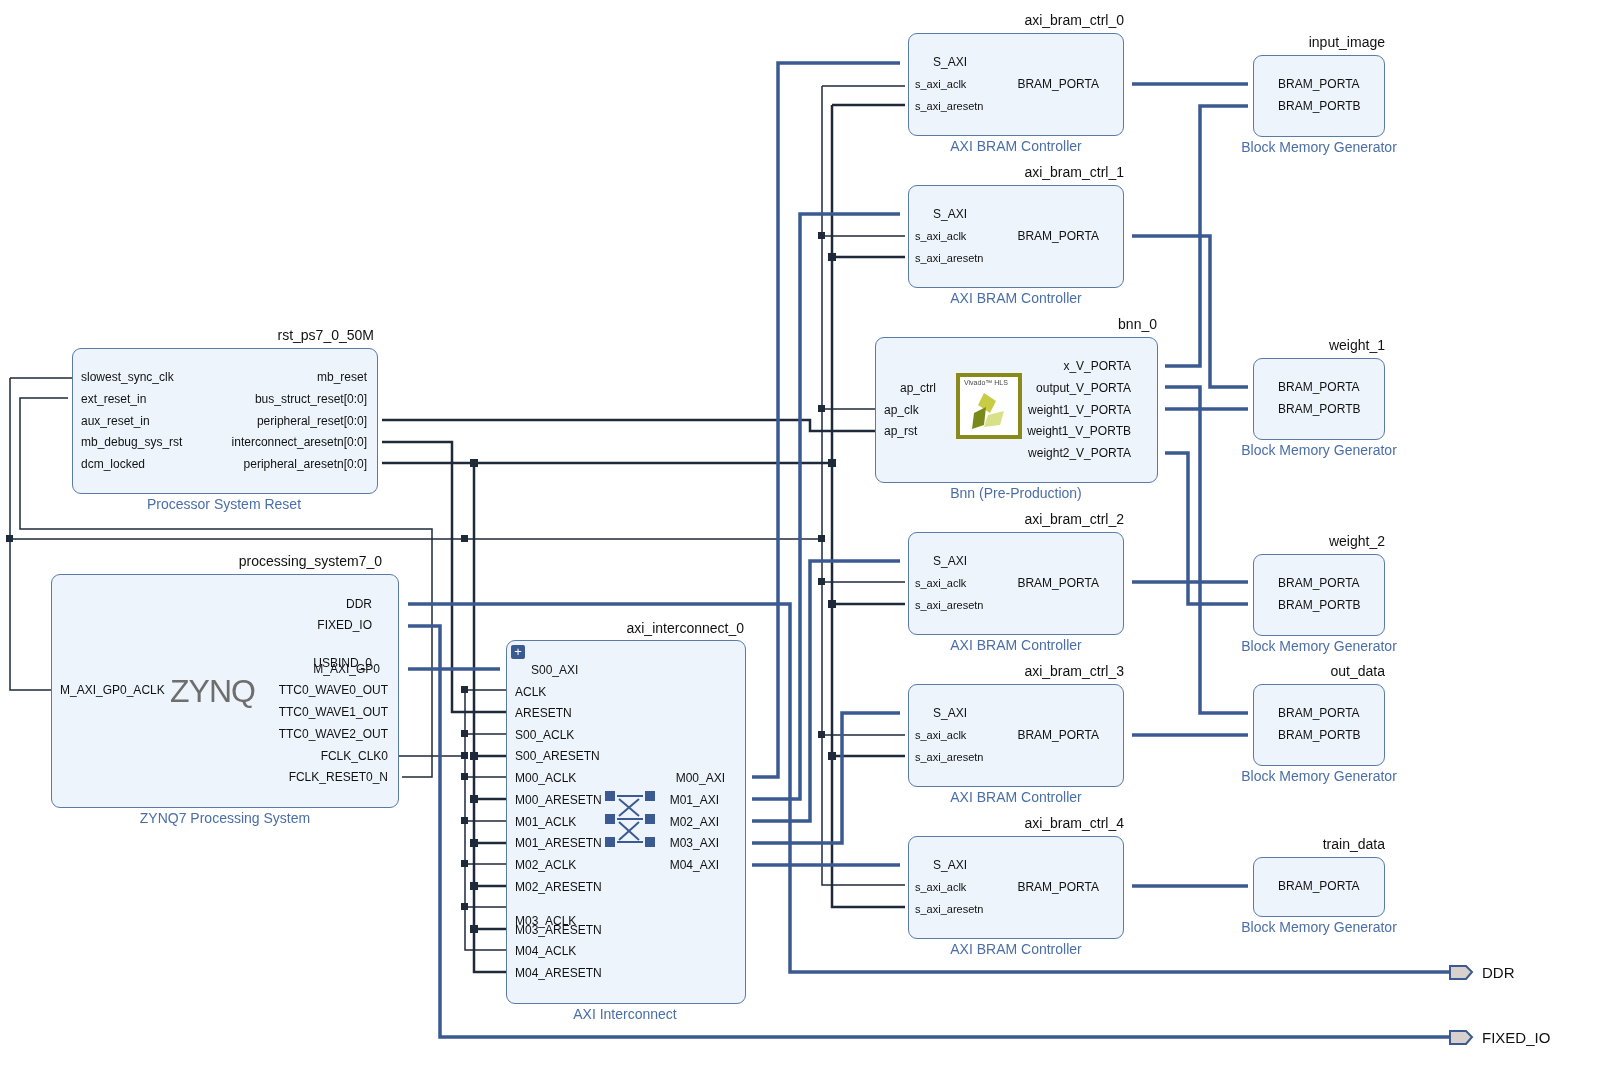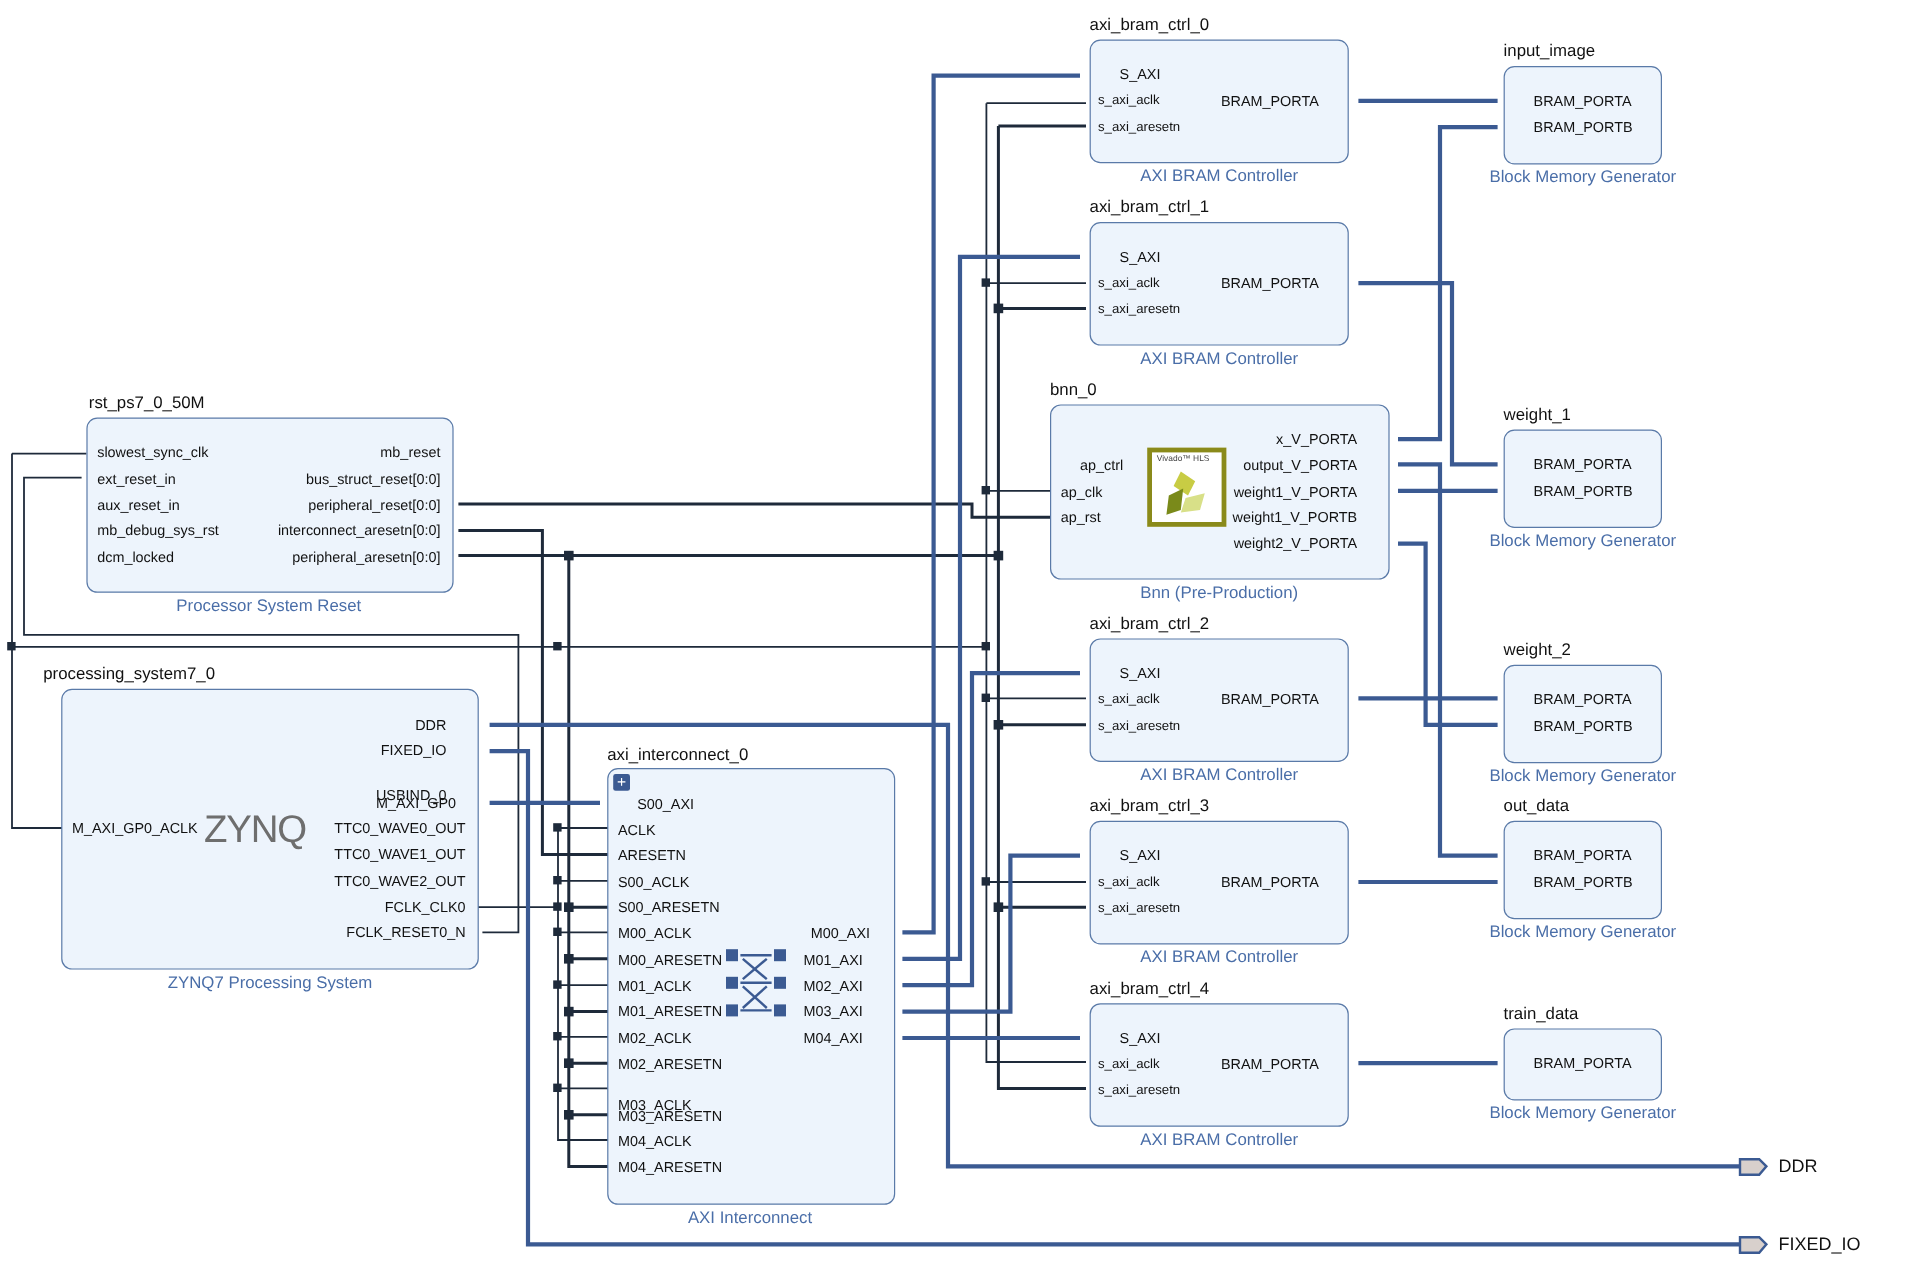--- a/index.html
+++ b/index.html
@@ -1,19 +1,19 @@
 <!DOCTYPE html>
 <html><head>
 <meta charset="utf-8">
 <style>
   html,body{margin:0;padding:0;background:#ffffff;}
   body{width:1598px;height:1073px;position:relative;overflow:hidden;font-family:"Liberation Sans",sans-serif;}
   #wires{position:absolute;left:0;top:0;width:1598px;height:1073px;}
   .block{position:absolute;background:#edf4fc;border:1.5px solid #5a7aa8;border-radius:9px;box-sizing:border-box;}
-  .btitle{position:absolute;font-size:14px;color:#111;text-align:left;white-space:nowrap;}
+  .btitle{position:absolute;font-size:14px;color:#111;text-align:right;white-space:nowrap;}
   .bsub{position:absolute;font-size:14px;color:#4a6ea8;text-align:center;white-space:nowrap;}
   .pin{position:absolute;font-size:12px;color:#111;white-space:nowrap;line-height:14px;}
   .pin.r{text-align:right;}
   .extlabel{position:absolute;font-size:15px;color:#111;}
   .logo-zynq{position:absolute;font-size:32px;color:#6e6e6e;letter-spacing:-1px;}
   .hls{position:absolute;width:66px;height:66px;border:4px solid #8a8a1a;background:#fff;box-sizing:border-box;}
   .hls-text{position:absolute;top:2px;left:4px;font-size:7px;color:#444;}
   .expand{position:absolute;width:14px;height:14px;background:#3b5a92;border-radius:2px;color:#fff;font-size:13px;line-height:13px;text-align:center;}
 </style>
 </head>

